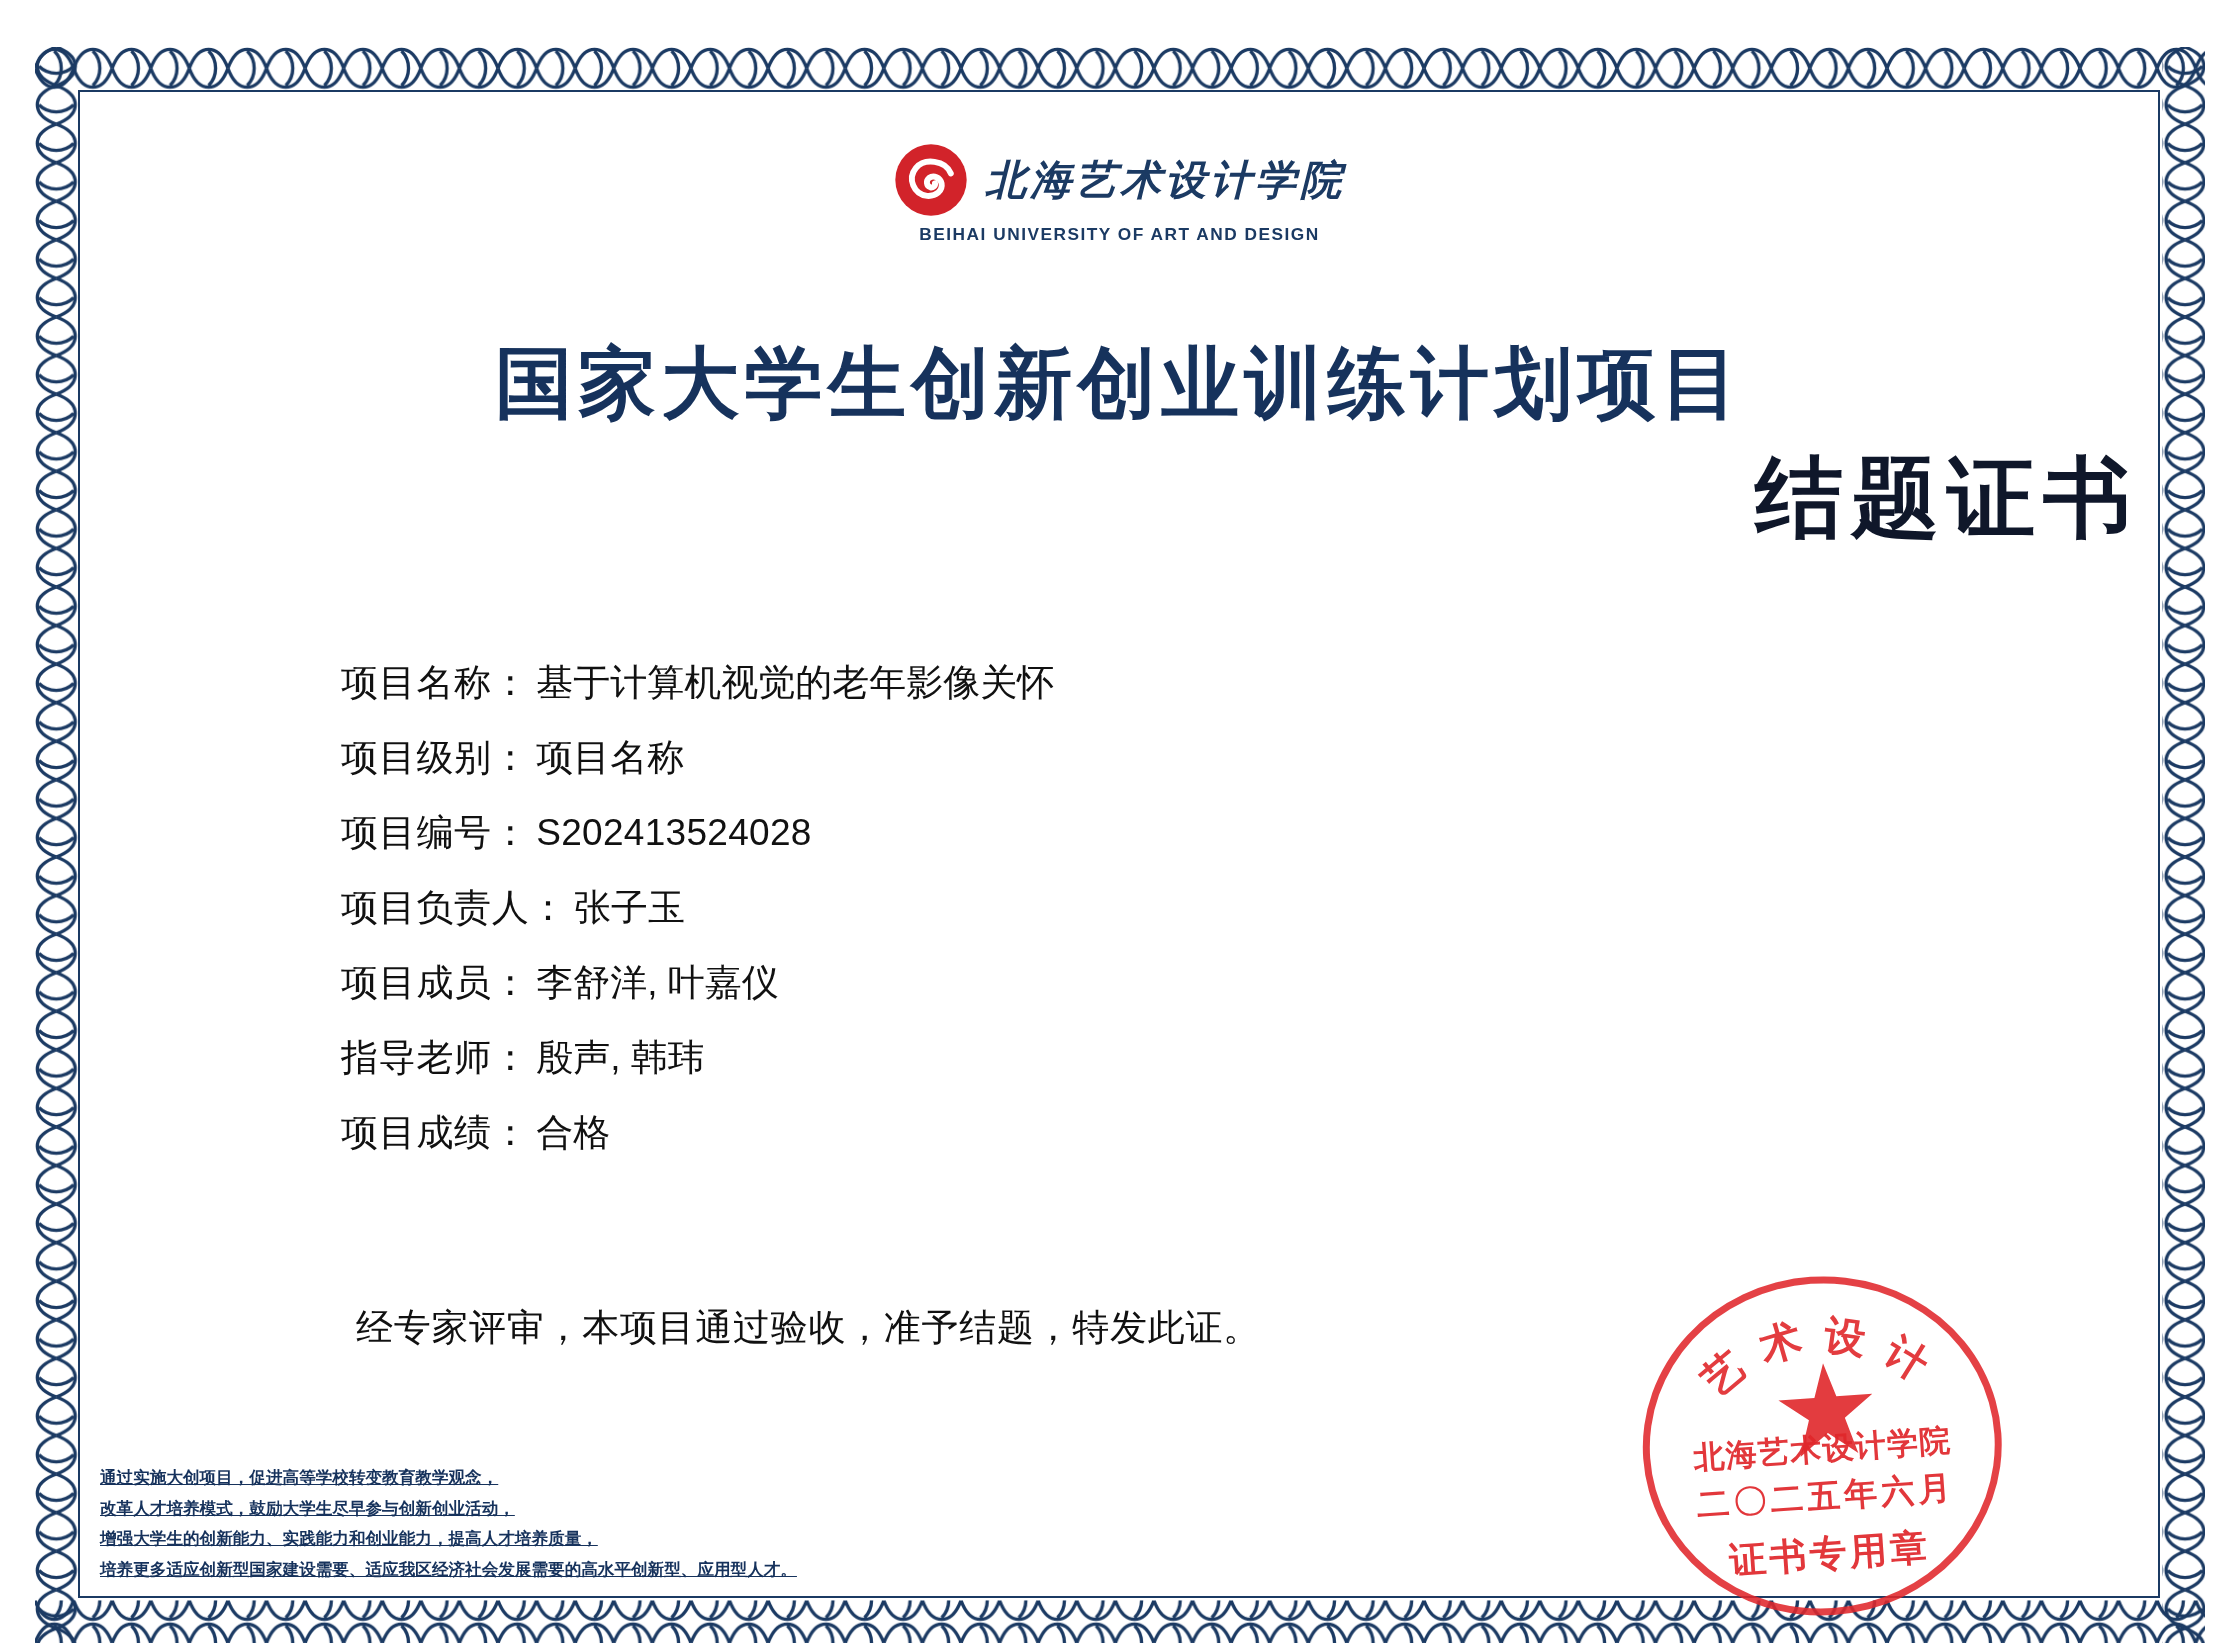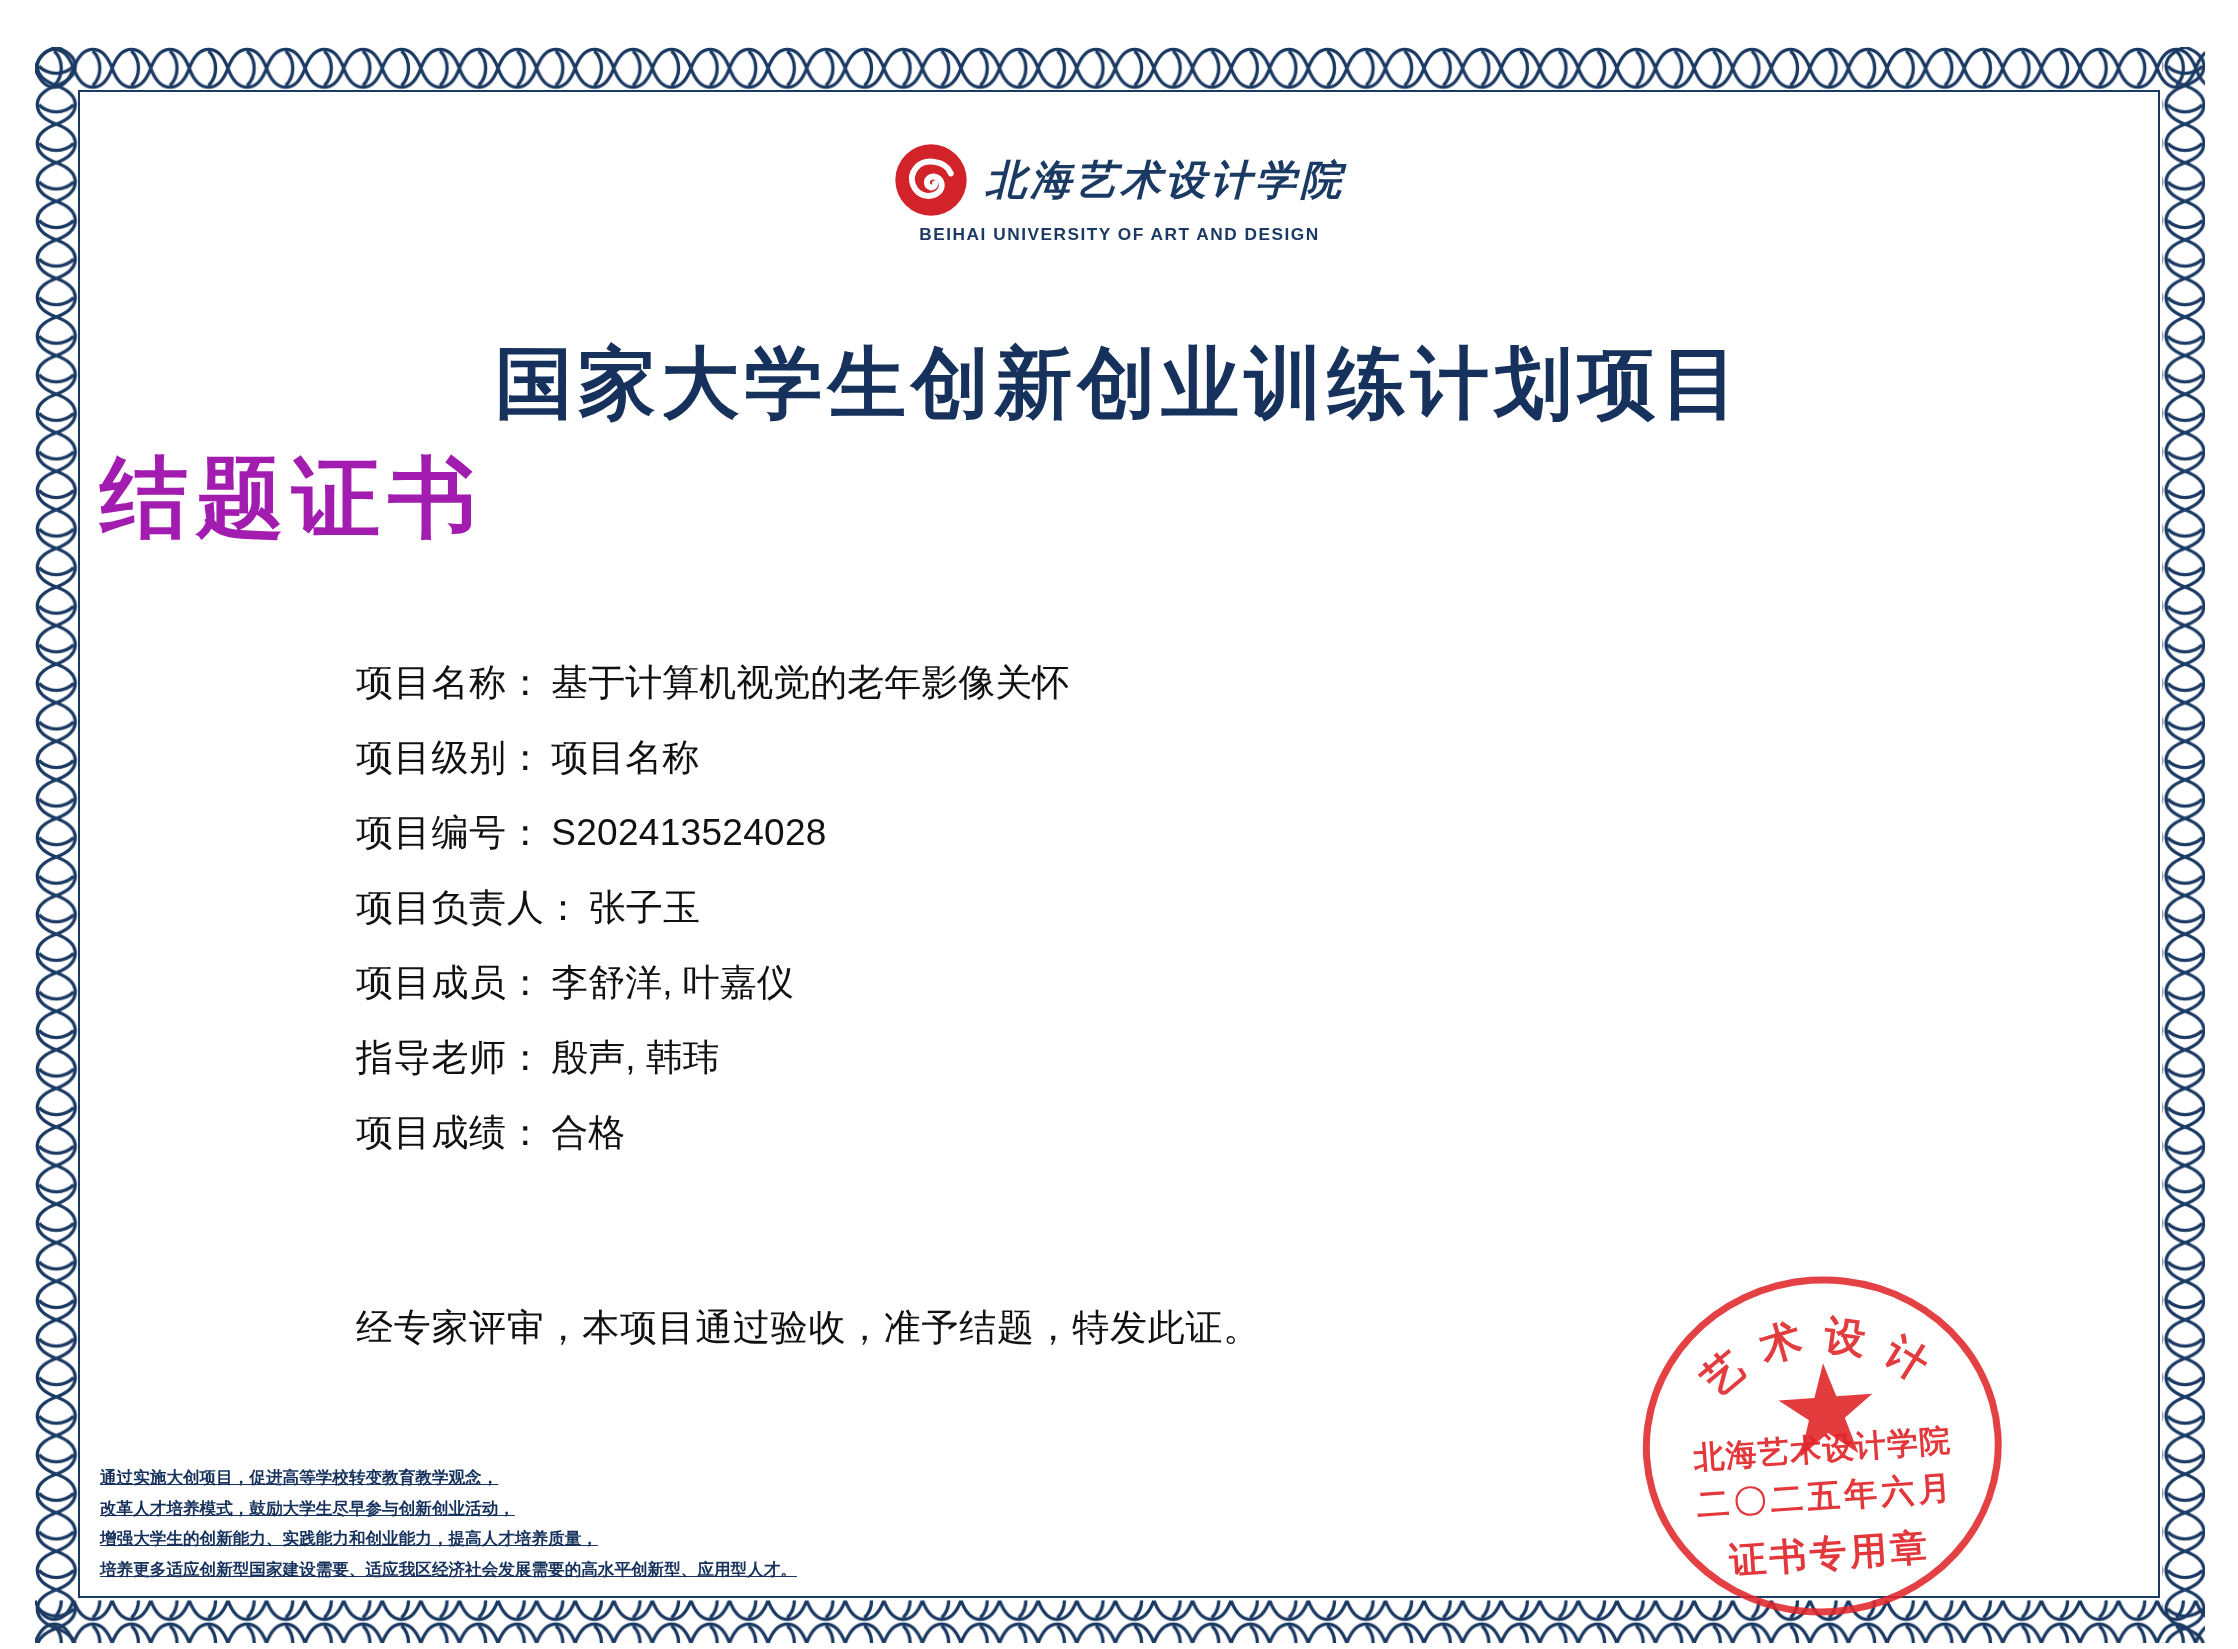--- a/index.html
+++ b/index.html
@@ -108,33 +108,33 @@
     font-weight: bold;
     color: #16325c;
     letter-spacing: 5.3px;
     white-space: nowrap;
   }
   .title-sub {
     position: absolute;
     left: 0;
     top: 333px;
     width: 2039px;
-    text-align: left;
+    text-align: right;
     font-family: "Liberation Serif", serif;
     font-size: 88px;
     font-weight: bold;
-    color: #a21caf;
+    color: #0f172a;
     letter-spacing: 8px;
     white-space: nowrap;
   }
 
   
   .fields {
     position: absolute;
-    left: 256px;
+    left: 241px;
     top: 552px;
     width: 1530px;
   }
   .field-row {
     display: flex;
     align-items: baseline;
     margin-bottom: 27px;
     height: 48px;
   }
   .field-label {

